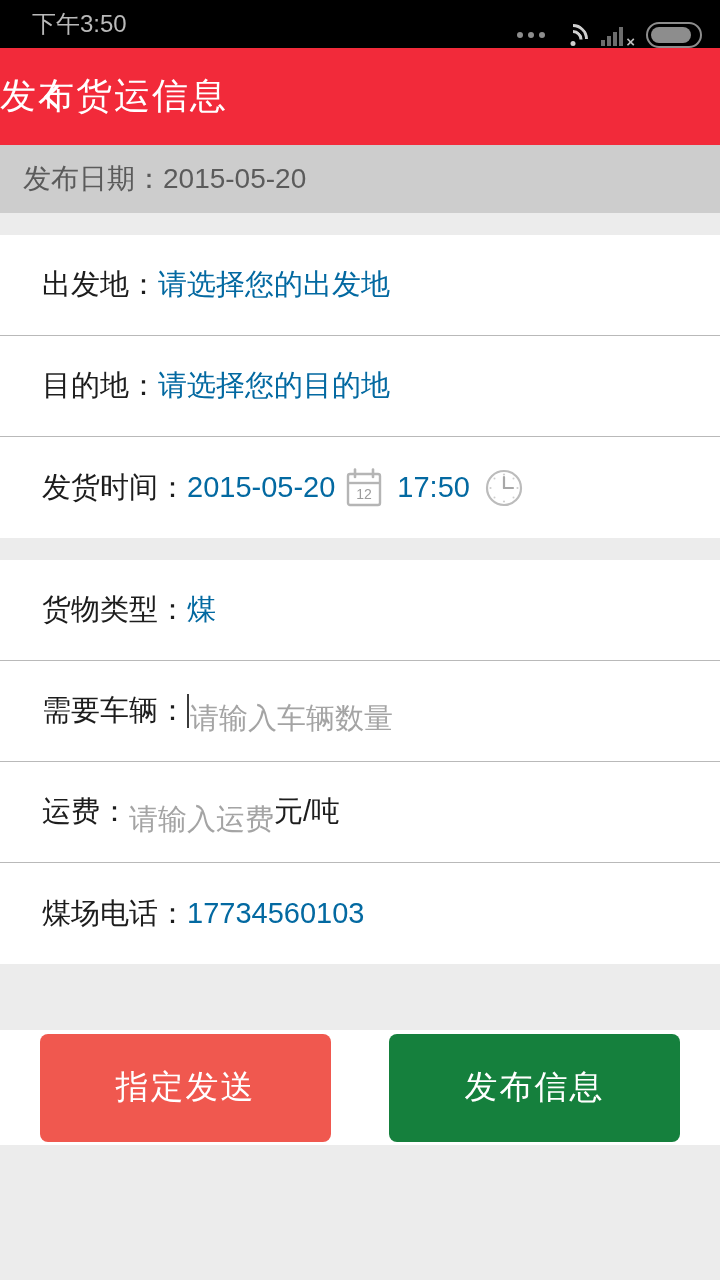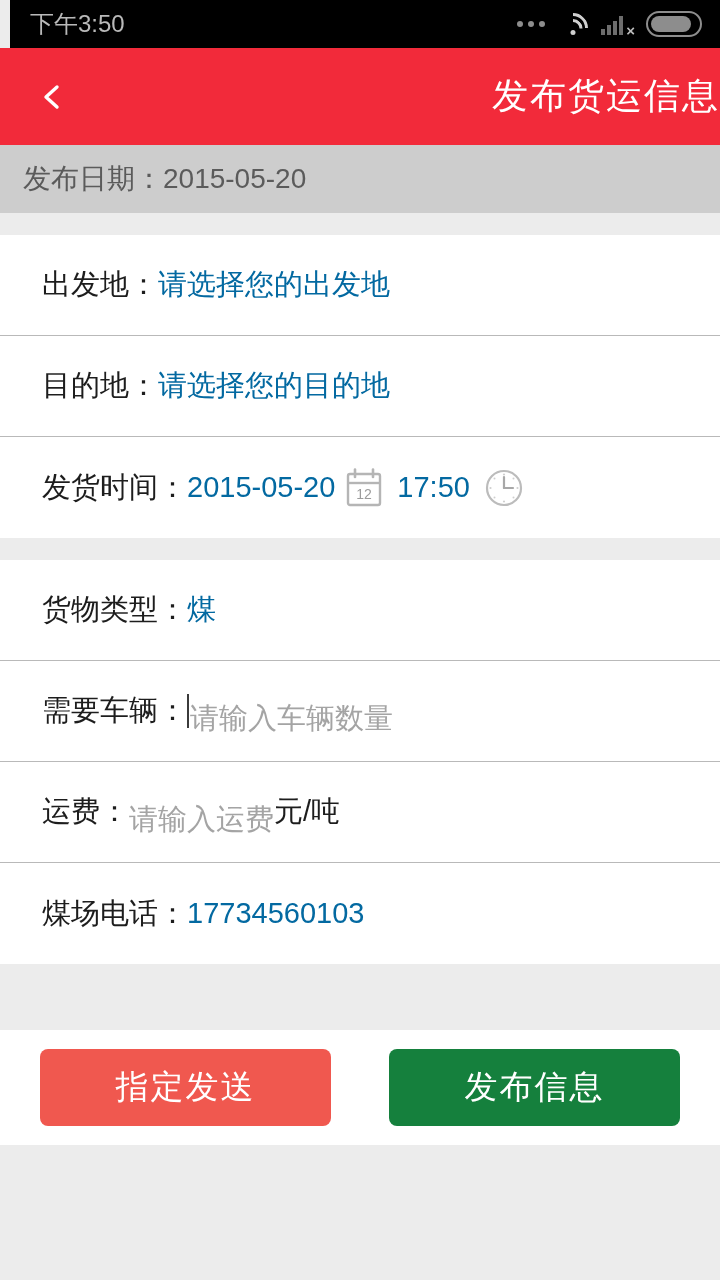--- a/index.html
+++ b/index.html
@@ -6,23 +6,22 @@
   html, body {
     width:720px; height:1280px;
     background:#ececec;
     font-family:"Liberation Sans","DejaVu Sans",sans-serif;
     overflow:hidden;
   }
   .screen { position:relative; width:720px; height:1280px; background:#ececec; }
 
   
   .statusbar{
-    height:48px; background:#000; display:flex; align-items:center;
-    padding:0 18px 0 20px;
-    margin-left:10px;
+    height:48px; background:#000; display:flex; align-items:flex-end;
+    padding:0 18px 0 32px;
   }
   .status-time{ color:#b9b9b9; font-size:24px; letter-spacing:0; line-height:48px; }
   .status-icons{ margin-left:auto; display:flex; align-items:center; gap:13px; }
   .dots-icon{ display:flex; gap:5px; align-items:center; }
   .dots-icon i{ width:6px; height:6px; border-radius:50%; background:#8d8d8d; display:block; }
   .wifi-icon{ position:relative; width:30px; height:22px; }
   .wifi-icon b{ position:absolute; left:50%; transform:translateX(-50%); border-radius:50%;
                 border:3px solid #cfcfcf; border-bottom-color:transparent;
                 border-left-color:transparent; border-right-color:transparent; }
   .wifi-icon b:nth-child(1){ width:30px; height:30px; top:0; transform:translateX(-50%) rotate(45deg); }
@@ -35,21 +34,21 @@
   .signal-icon i:nth-child(2){ height:10px; }
   .signal-icon i:nth-child(3){ height:14px; }
   .signal-icon i:nth-child(4){ height:19px; }
   .signal-x{ position:absolute; right:-2px; bottom:-1px; color:#bdbdbd; font-size:15px; line-height:11px; font-weight:bold; }
   .battery-icon{ width:56px; height:26px; border:2px solid #8d8d8d; border-radius:13px; padding:3px; }
   .battery-icon span{ display:block; height:100%; width:88%; background:#8d8d8d; border-radius:9px; }
 
   
   .appbar{
     position:relative; height:97px; background:#f22a3a;
-    display:flex; align-items:center; justify-content:flex-end;
+    display:flex; align-items:center; justify-content:flex-start;
   }
   .back-btn{
     position:absolute; left:20px; top:0; bottom:0; width:64px;
     display:flex; align-items:center; justify-content:center;
   }
   .chevron{ width:26px; height:26px; }
   .appbar-title{ color:#fff; font-size:36px; letter-spacing:2px; }
 
   
   .date-bar{
@@ -81,21 +80,21 @@
 
   .cal-icon{ margin:0 14px 0 10px; }
   .clock-icon{ margin-left:14px; }
 
   
   .btn-strip{
     background:#fff; height:115px; display:flex; align-items:center;
     padding:0 40px; gap:58px;
   }
   .btn{
-    flex:1; height:77px; border:none; border-radius:8px;
+    flex:1; height:108px; border:none; border-radius:8px;
     color:#fff; font-size:33px; letter-spacing:2px;
     font-family:"Liberation Sans","DejaVu Sans",sans-serif;
     display:flex; align-items:center; justify-content:center; cursor:pointer;
   }
   .btn-red{ background:#f0584f; }
   .btn-teal{ background:#15803d; }
 
   .bottom-fill{ background:#ececec; flex:1; }
 </style>
 </head>

